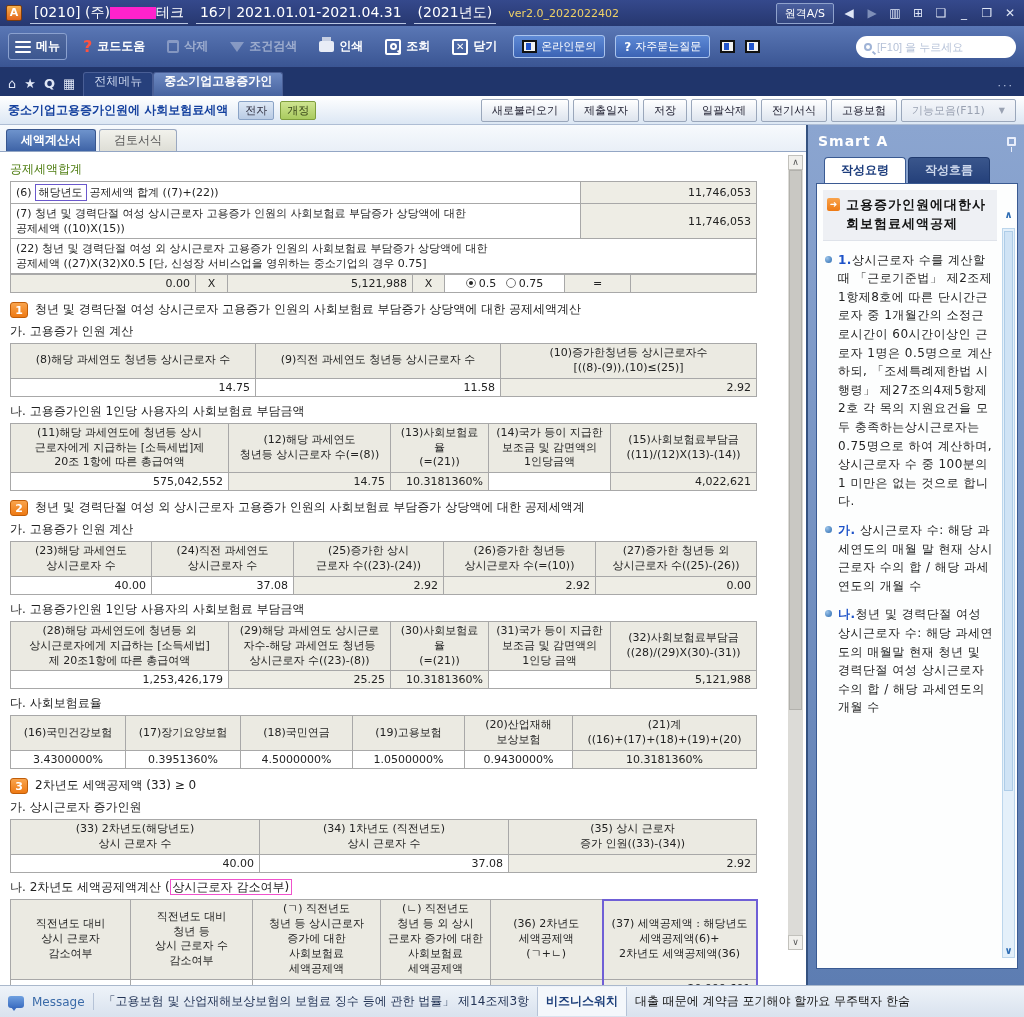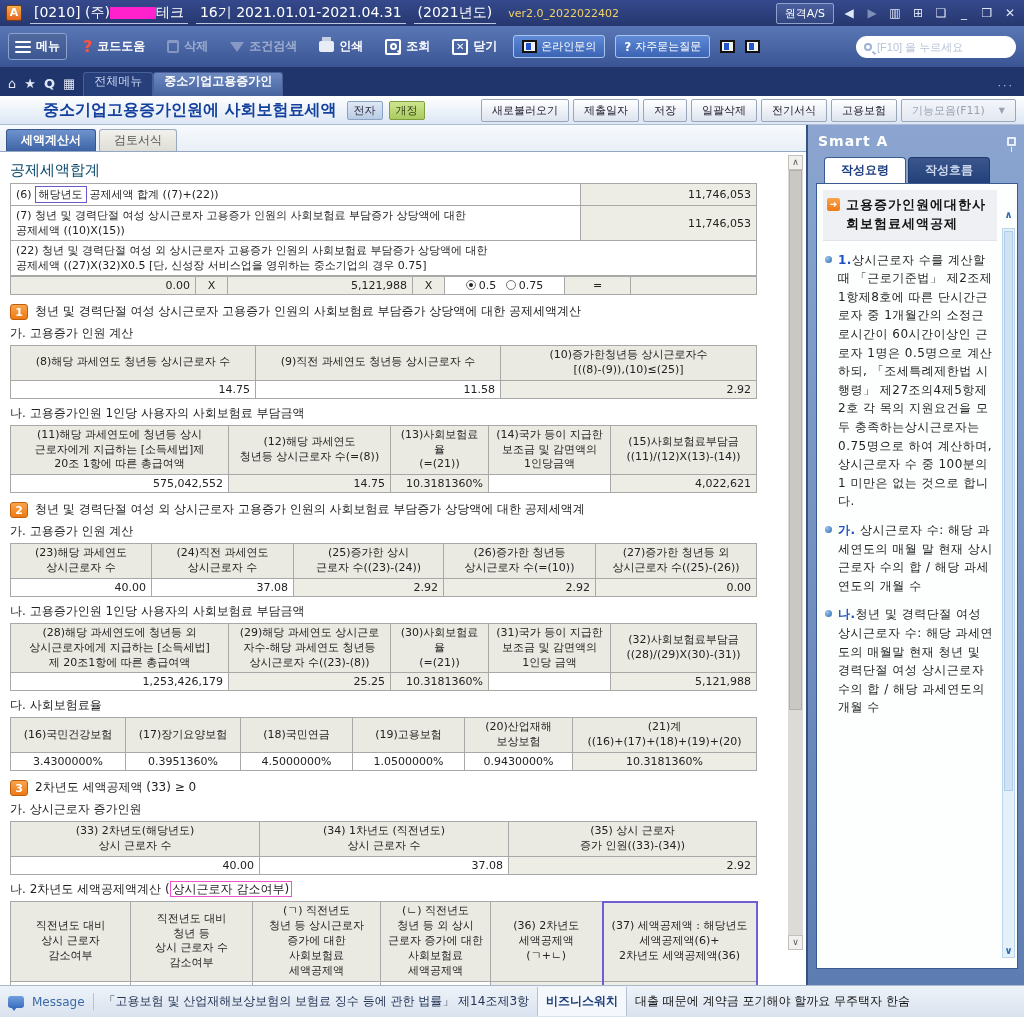--- a/index.html
+++ b/index.html
@@ -44,41 +44,41 @@
   
   .tabstrip { position:absolute; top:68px; left:0; width:1024px; height:28px; background:#20356b; display:flex; align-items:flex-end; color:#dfe6f5; }
   .strip-icons { display:flex; align-items:center; gap:8px; padding:0 8px 5px 8px; font-size:13px; }
   .doctab { height:24px; display:flex; align-items:center; gap:8px; padding:0 10px; font-size:12px; border:1px solid #4a5f96; border-bottom:none; border-radius:3px 3px 0 0; background:#27407c; color:#c9d4ec;flex-direction:column; }
   .doctab.active { background:linear-gradient(#731a0c0,#47639f); background:linear-gradient(#6d89c2,#47639f); color:#fff; font-weight:bold; }
   .tabx { font-size:10px; color:#9fb0d6; }
   .strip-more { margin-left:auto; padding:0 10px 4px; color:#b8c4e0; letter-spacing:2px; }
 
   
   .formheader { position:absolute; top:96px; left:0; width:1024px; height:29px; background:linear-gradient(#ffffff,#dce7f4); border-bottom:1px solid #aebdd4; display:flex; align-items:center; padding:0 8px; gap:6px; }
-  .formtitle { color:#14409e; font-weight:bold; font-size:16px; margin-right:4px;margin-left:35px; }
+  .formtitle { color:#14409e; font-weight:bold; font-size:12px; margin-right:4px; }
   .badge-e { background:linear-gradient(#dfe9f6,#b9cbe4); border:1px solid #8aa3c6; border-radius:2px; padding:1px 6px; font-size:11px; color:#334; }
   .badge-g { background:linear-gradient(#cfe491,#a9cb5f); border:1px solid #7f9e3e; border-radius:2px; padding:1px 6px; font-size:11px; color:#374418; }
   .fh-buttons { margin-left:auto; display:flex; gap:4px; align-items:center; }
   .fhbtn { border:1px solid #9aa7bb; border-radius:2px; background:linear-gradient(#ffffff,#dde4ee); padding:3px 10px; font-size:11px; color:#223; }
   .fhbtn.fn { color:#9aa2b2; display:flex; gap:14px; align-items:center; background:linear-gradient(#f4f6fa,#e2e8f1); }
 
   
   .subtabs { position:absolute; top:125px; left:0; width:806px; height:27px; background:linear-gradient(#f7fafd,#e9eff7); border-bottom:1px solid #93a6c4; display:flex; align-items:flex-end; padding-left:6px; gap:3px; }
   .stab { height:22px; padding:0 14px; display:flex; align-items:center; font-size:12px; border:1px solid #9aa8c0; border-bottom:none; border-radius:3px 3px 0 0; background:linear-gradient(#f2f2ec,#deded6); color:#555; }
   .stab.active { background:linear-gradient(#6e93cc,#3e63a6); color:#fff; font-weight:bold; border-color:#38568e; }
 
   
   .main { position:absolute; top:152px; left:0; width:806px; height:833px; background:#fff; overflow:hidden; }
   .mscroll { position:absolute; top:3px; right:3px; width:15px; height:795px; background:#dcdbd7; }
   .mscroll .btn { position:absolute; left:0; width:15px; height:15px; background:#f1f0ec; border:1px solid #c2c1bc; color:#555; font-size:9px; text-align:center; line-height:13px; }
   .mscroll .btn.up { top:0; }
   .mscroll .btn.down { bottom:0; }
   .mscroll .thumb { position:absolute; top:15px; left:1px; width:13px; height:540px; background:#c9c8c3; border:1px solid #b2b1ac; }
   .mpad { padding:6px 0 0 0; }
-  .grouplabel { margin:3px 0 3px 10px; font-size:15px; color:#0c4a6e; }
+  .grouplabel { margin:3px 0 3px 10px; font-size:12px; color:#4d7c0f; }
   .tbl { border-collapse:collapse; table-layout:fixed; margin:2px 0 6px 10px; font-size:11px; width:746px; }
   .tbl td { border:1px solid #a8a8a8; padding:2px 5px; color:#222; }
   .tbl .h { background:#ebeae2; text-align:center; white-space:pre-line; line-height:1.35; }
   .tbl .v { background:#fff; text-align:right; }
   .tbl .vr { background:#eeede5; text-align:right; }
   .tbl .vc { text-align:center; }
   .yearbox { display:inline-block; border:1px solid #6a58cc; padding:0 3px; margin:0 3px; }
   .sec { display:flex; align-items:center; gap:7px; margin:8px 0 4px 10px; font-size:12px; color:#222; }
   .secbadge { flex:none; width:18px; height:16px; background:linear-gradient(#f9a44d,#ee7a14); border:1px solid #c05d08; border-radius:3px; color:#fff; font-weight:bold; font-size:11px; text-align:center; line-height:15px; }
   .subhead { margin:5px 0 3px 10px; font-size:12px; color:#222; }

